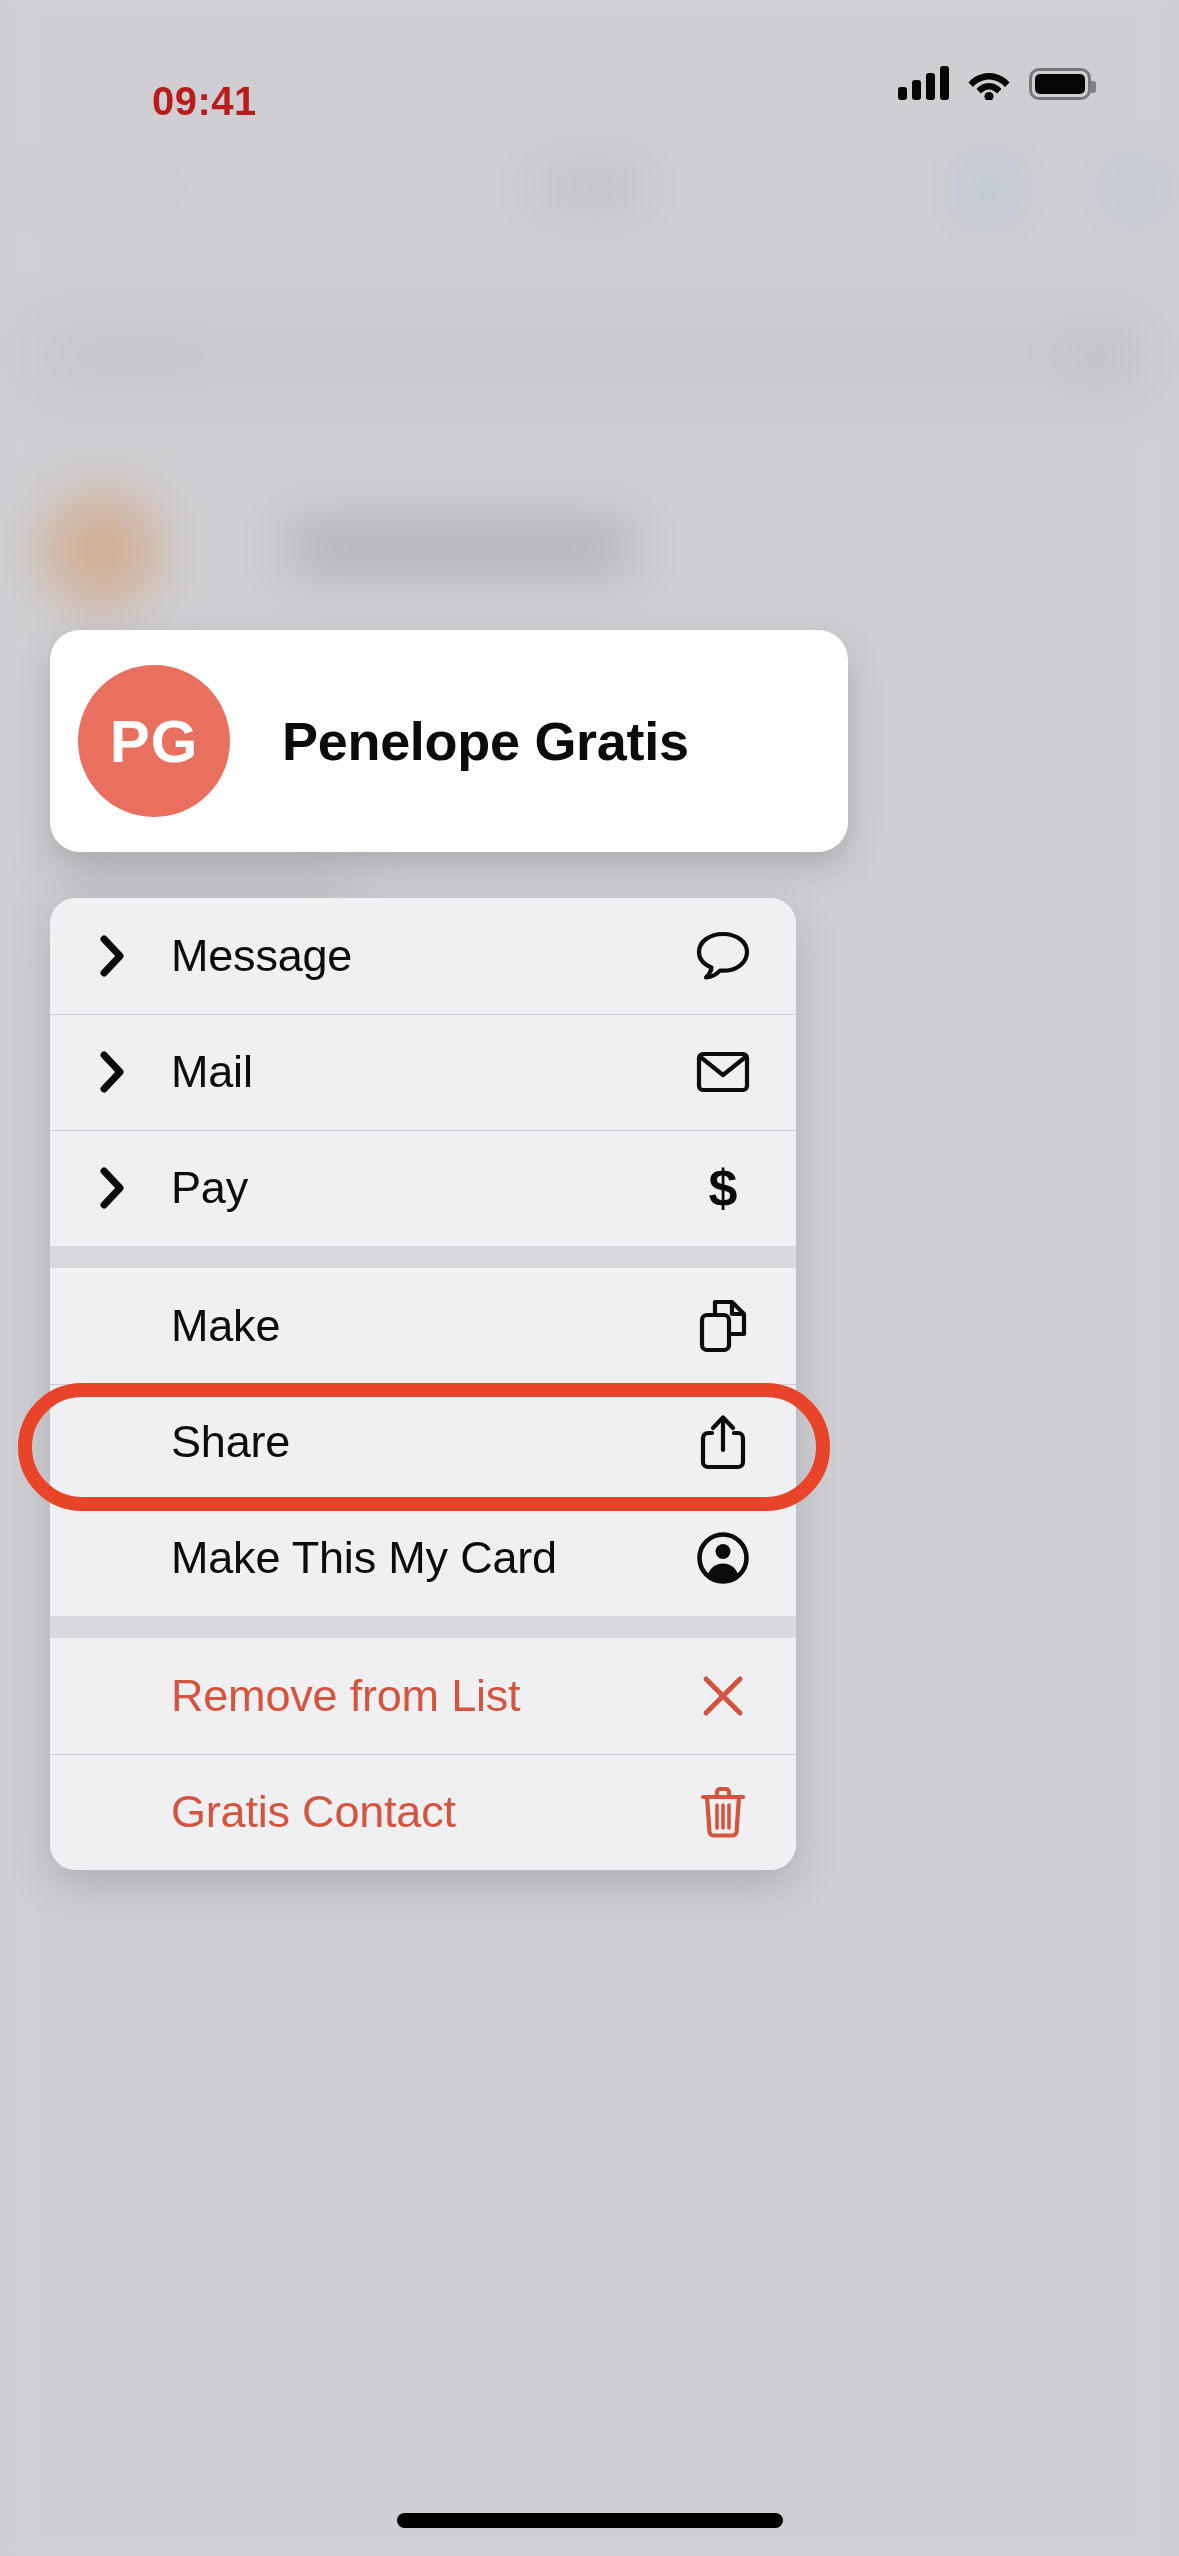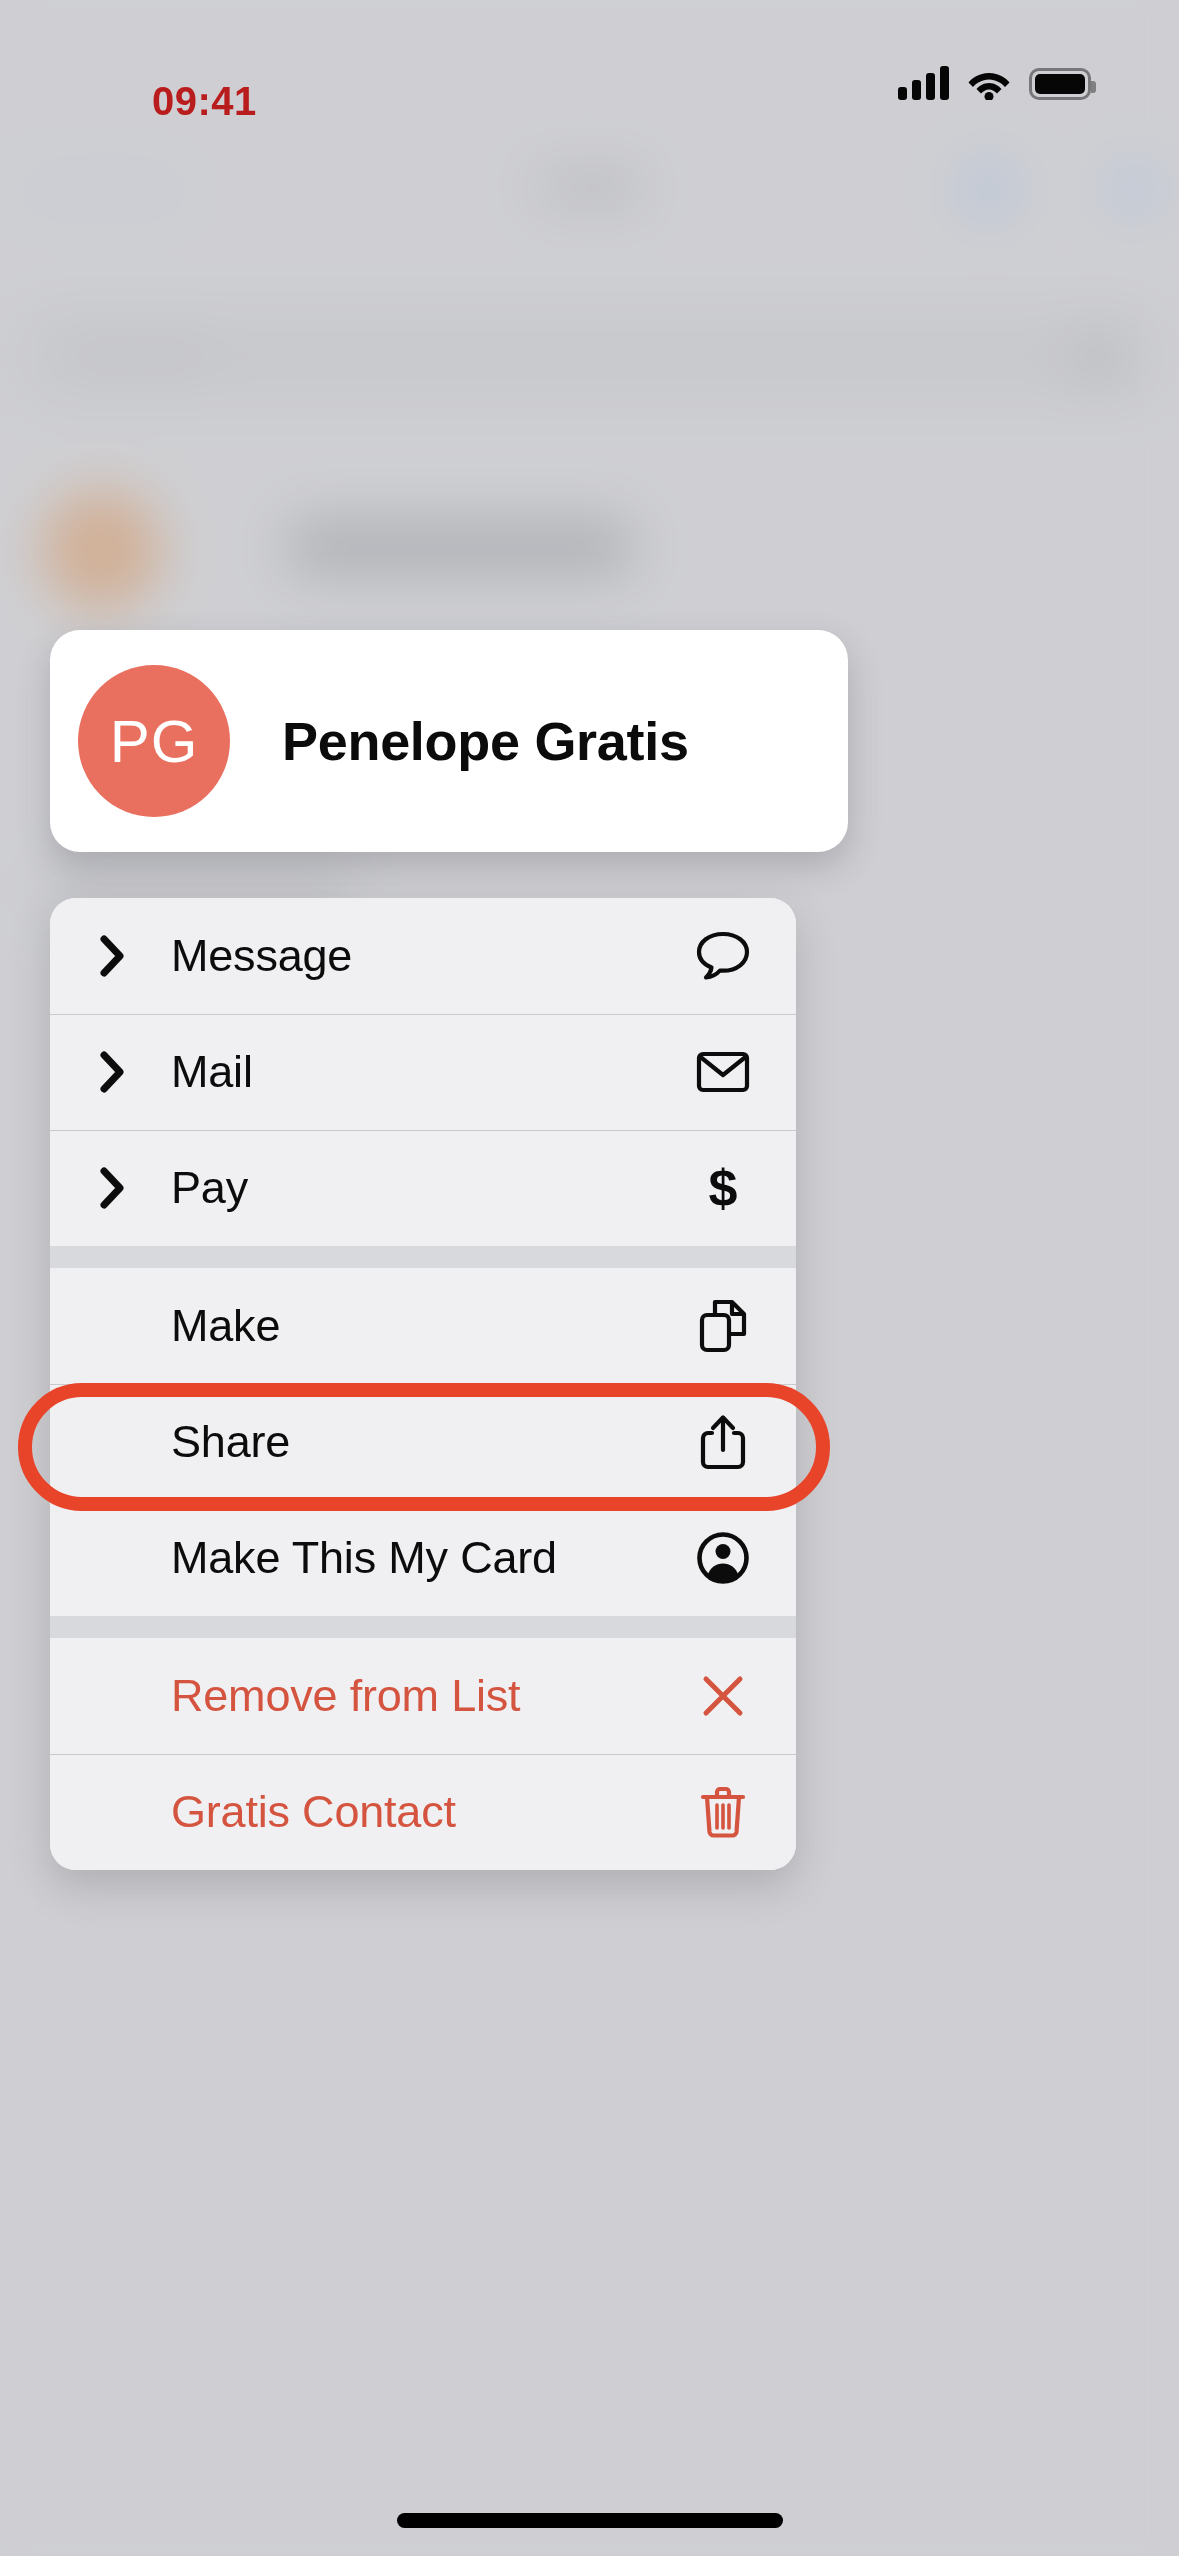--- a/index.html
+++ b/index.html
@@ -117,21 +117,21 @@
     display:flex; align-items:center; z-index:30;
   }
   #avatar {
     margin-left:28px;
     width:152px; height:152px; border-radius:76px;
     background:#e96f5f;
     display:flex; align-items:center; justify-content:center;
     flex:0 0 auto;
   }
   #avatar-initials {
-    font-size:60px; color:#fff; font-weight:400; letter-spacing:1px;
+    font-size:60px; color:#fff; font-weight:700; letter-spacing:1px;
   }
   #contact-name {
     margin-left:52px;
     font-size:54px; font-weight:700; color:#0b0b0b;
     letter-spacing:-0.3px;
   }
 
   
   #context-menu {
     position:absolute; left:50px; top:898px;

